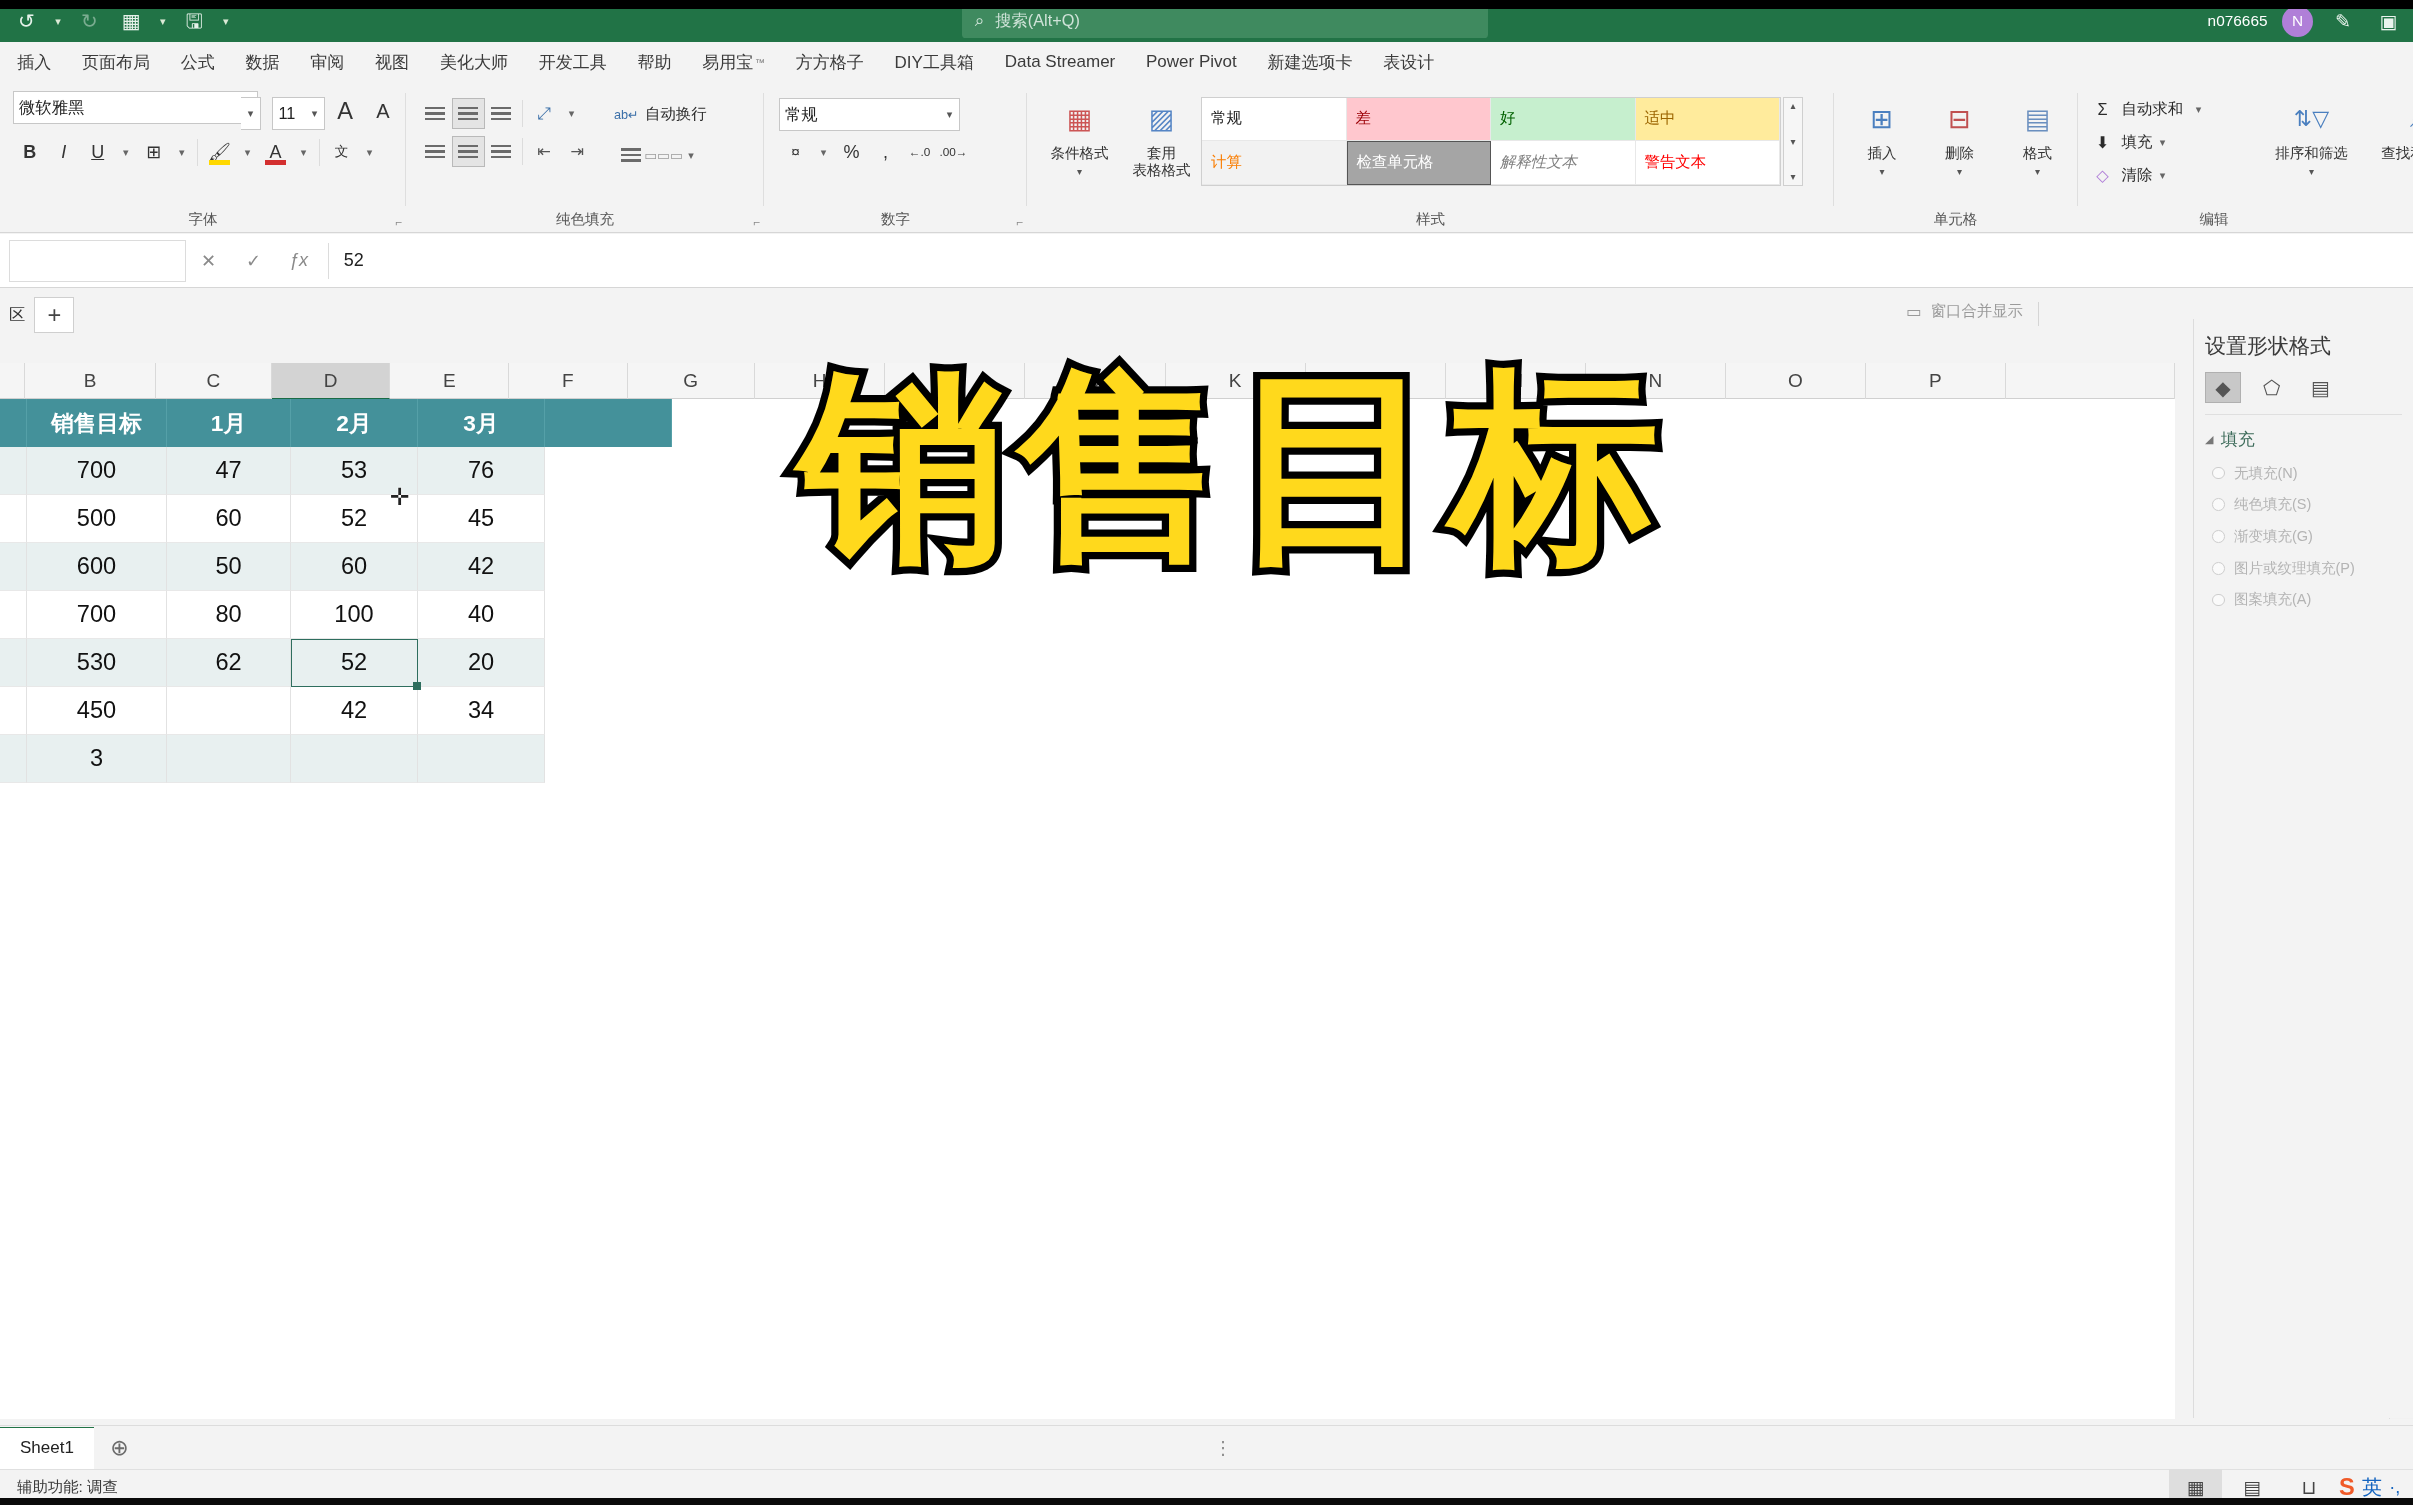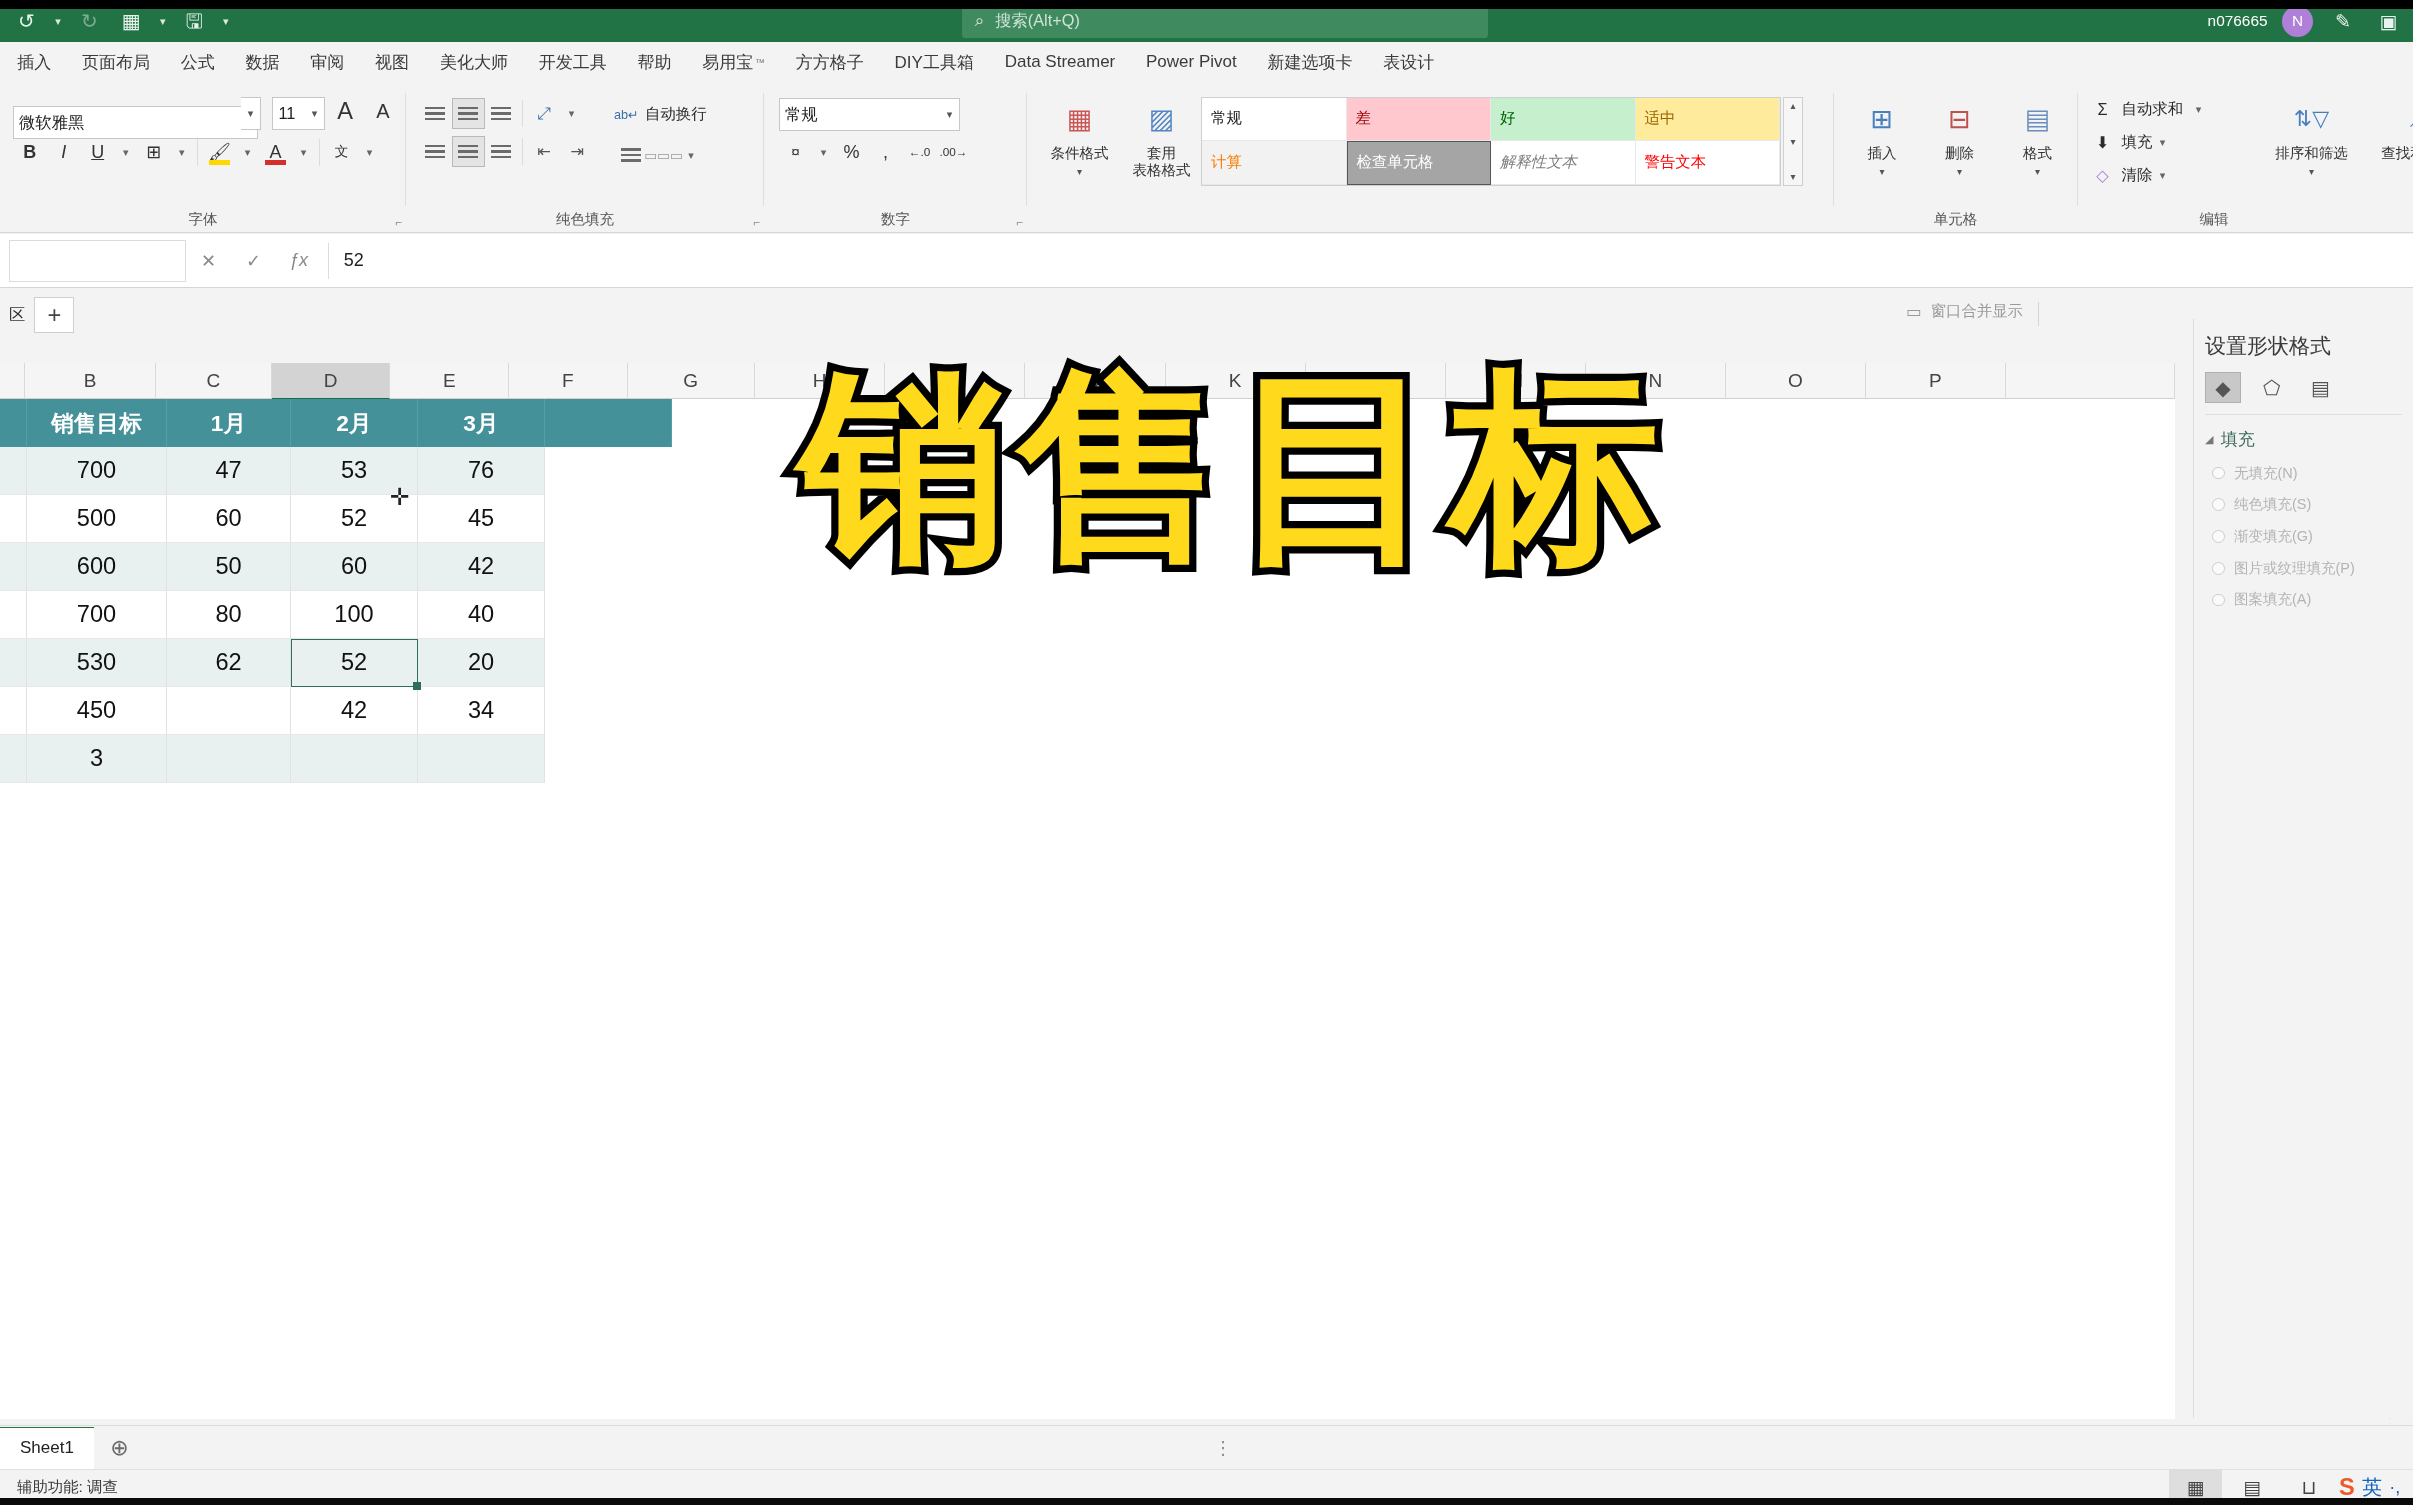--- a/index.html
+++ b/index.html
@@ -65,21 +65,21 @@
   .grp .glabel{
     position:absolute; bottom:3.6px; left:0; width:100%; text-align:center;
     font-size:14.5px; color:#555;
   }
   .grp .gdiv{ position:absolute; right:0; top:11px; bottom:27px; width:0.9px; background:#dedede; }
   .grp .dlg{ position:absolute; bottom:3.6px; right:3.6px; font-size:11.8px; color:#888; }
 
   
   #g-font{ left:0; width:406px; }
   #fontname{
-    position:absolute; left:12.7px; top:24px; width:245px; height:33px;
+    position:absolute; left:12.7px; top:9px; width:245px; height:33px;
     background:#fff; border:0.9px solid #c7c7c7; font-size:16.3px; color:#222;
     display:flex; align-items:center; padding:0 5.4px;
   }
   #fontname-caret{ position:absolute; left:241px; top:14.5px; width:20px; height:33px;
     display:flex; align-items:center; justify-content:center; font-size:11px; color:#555;
     background:#fff; border:0.9px solid #c7c7c7; border-left:none;}
   #fontsize{
     position:absolute; left:272px; top:14.5px; width:49px; height:33px;
     background:#fff; border:0.9px solid #c7c7c7; font-size:16.3px; color:#222;
     display:flex; align-items:center; padding:0 5.4px;
@@ -509,20 +509,21 @@
       <div class="scell" style="background:#ffffff;color:#ff0000;">
           <span>警告文本</span>
         </div>
     </div>
     <div class="galscroll">
       <span>▴</span>
       <span>▾</span>
       <span>▾</span>
     </div>
 
+    <div class="glabel">样式</div>
     <div class="gdiv"></div>
   </div>
 
   <div class="grp" id="g-cells">
     <div class="bigbtn" style="left:5.4px;">
       <div class="bi" style="font-size:27px;color:#4a7fbf;">⊞</div>
       <div class="bl">插入</div>
       <div class="bc">▾</div>
     </div>
     <div class="bigbtn" style="left:83px;">

